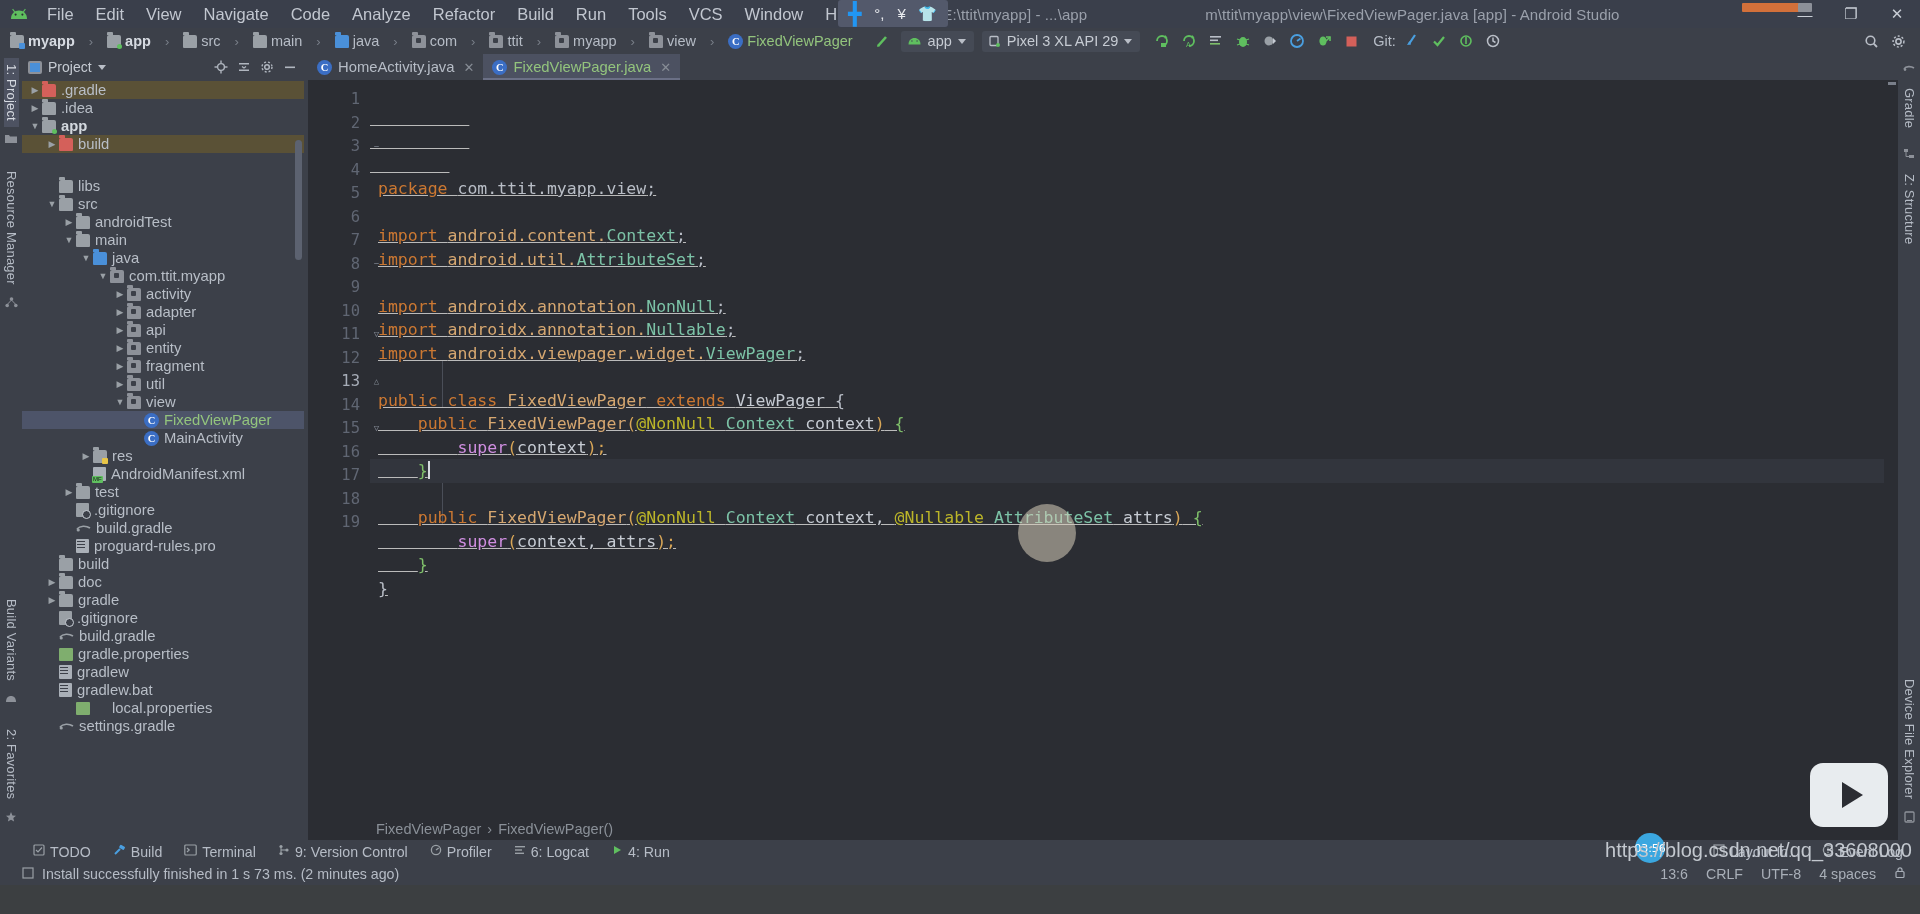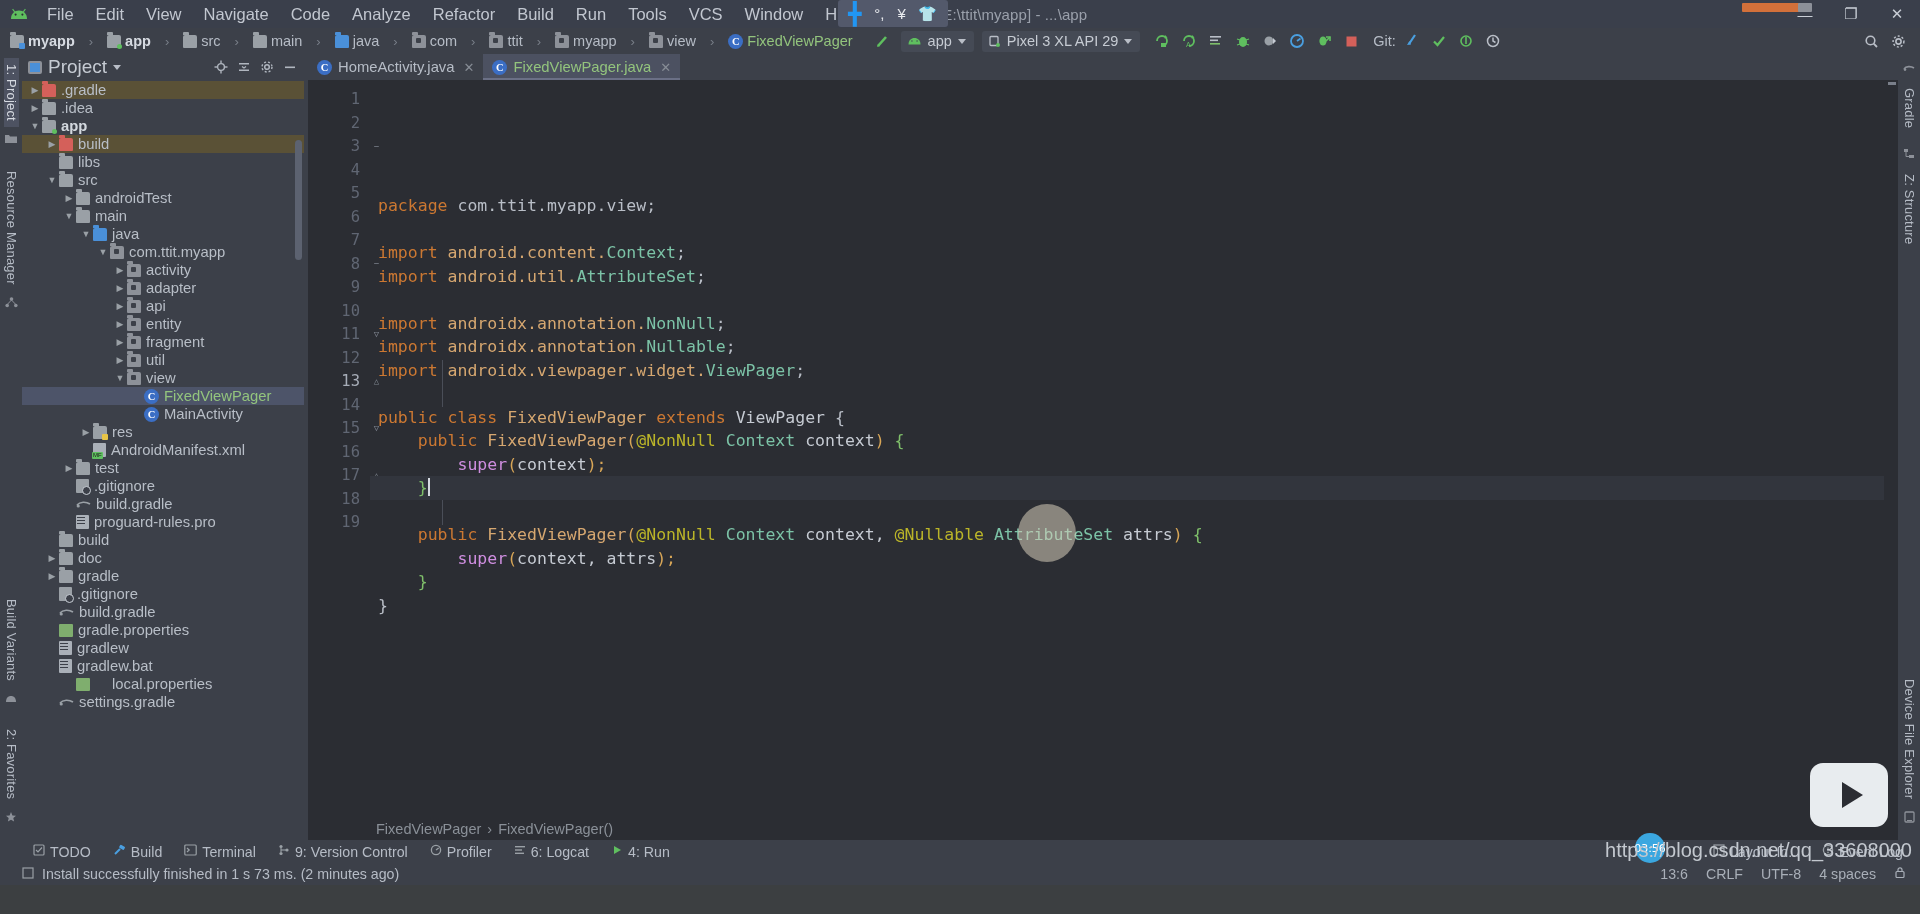--- a/index.html
+++ b/index.html
@@ -93,21 +93,21 @@
   .rail-ico { font-size: 12px; color: #b6bcc6; margin: 6px 0; }
   .rail-bottom { margin-top: auto; display: flex; flex-direction: column; align-items: center; padding-bottom: 8px; }
 
   .rail.right { background: #3c4049; flex: 0 0 22px; }
 
   
   .project-panel { width: 282px; background: #3c4049; display: flex; flex-direction: column; flex: 0 0 282px; min-width: 0; }
   .pp-header {
     height: 26px; display: flex; align-items: center; padding: 0 4px 0 6px; gap: 6px; flex: 0 0 26px;
   }
-  .pp-title { font-size: 19px; color: #c6cbd3; display: flex; align-items: center; gap: 6px; }
+  .pp-title { font-size: 14px; color: #c6cbd3; display: flex; align-items: center; gap: 6px; }
   .pp-sq { width: 14px; height: 13px; background: #4a90d9; border: 2px solid #8d9199; border-radius: 2px; }
   .pp-actions { margin-left: auto; display: flex; align-items: center; gap: 3px; }
   .pp-act { width: 20px; height: 20px; display: flex; align-items: center; justify-content: center; color: #b0b6bf; font-size: 14px; }
 
   .tree { flex: 1; overflow: hidden; position: relative; font-size: 14.8px; padding-top: 1px; }
   .node { display: flex; align-items: center; height: 18px; padding-right: 4px; white-space: nowrap; position: relative; }
   .node .arr {
     width: 14px; flex: 0 0 14px; display: flex; align-items: center; justify-content: center;
     font-size: 9px; color: #9aa0a6;
   }
@@ -153,23 +153,23 @@
     padding-top: 8px;
   }
   .gl { height: 23.5px; line-height: 23.5px; text-align: right; padding-right: 10px; position: relative; }
   .gl.cur { color: #a7adb8; }
   .fold {
     position: absolute; right: -12px; top: 6px; width: 11px; height: 11px; color: #7d838e; font-size: 9px;
     display: flex; align-items: center; justify-content: center;
   }
 
   .code {
-    flex: 1; position: relative; padding-top: 20px; min-width: 0;
+    flex: 1; position: relative; padding-top: 3px; min-width: 0;
     font-family: "DejaVu Sans Mono", monospace; font-size: 16.5px; line-height: 23.5px;
-    white-space: pre; overflow: hidden;
+    white-space: pre; overflow: hidden; text-decoration: underline;
   }
   .cl { height: 23.5px; padding-left: 8px; position: relative; }
   .cl.cur { background: #32353d; }
   .k  { color: #cc7832; }
   .kw { color: #cf8ee0; }
   .s  { color: #d6a770; }
   .t  { color: #7cc3a7; }
   .an { color: #bbb529; }
   .p  { color: #d8a657; }
   .pl { color: #b9bec7; }
@@ -269,20 +269,21 @@
     </div>
     <div class="win-title">myapp [E:\ttit\myapp] - ...\app</div>
 
     <div class="overlay-badge">
       <span class="ob-cross">╋</span>
       <span class="ob-icon">°,</span>
       <span class="ob-icon">¥</span>
       <span class="ob-icon">👕</span>
     </div>
 
+    <div class="win-title" style="margin-left:118px;">m\ttit\myapp\view\FixedViewPager.java [app] - Android Studio</div>
 
     <div class="orange-chip"></div>
     <div class="grey-chip"></div>
 
     <div class="win-controls">
       <div class="win-btn">—</div>
       <div class="win-btn">❐</div>
       <div class="win-btn close">✕</div>
     </div>
   </div>
@@ -555,21 +556,21 @@
           <div class="node" style="padding-left: 6px;">
             <span class="arr">▼</span>
             <span class="fi mod app-mod"></span>
             <span class="lbl bold">app</span>
           </div>
           <div class="node hl-build" style="padding-left: 23px;">
             <span class="arr">▶</span>
             <span class="fi red"></span>
             <span class="lbl">build</span>
           </div>
-          <div class="node" style="padding-left: 23px;">
+          <div class="node" style="padding-left: 23px; margin-top: 24px;">
             <span class="arr none"></span>
             <span class="fi folder"></span>
             <span class="lbl">libs</span>
           </div>
           <div class="node" style="padding-left: 23px;">
             <span class="arr">▼</span>
             <span class="fi folder"></span>
             <span class="lbl">src</span>
           </div>
           <div class="node" style="padding-left: 40px;">

